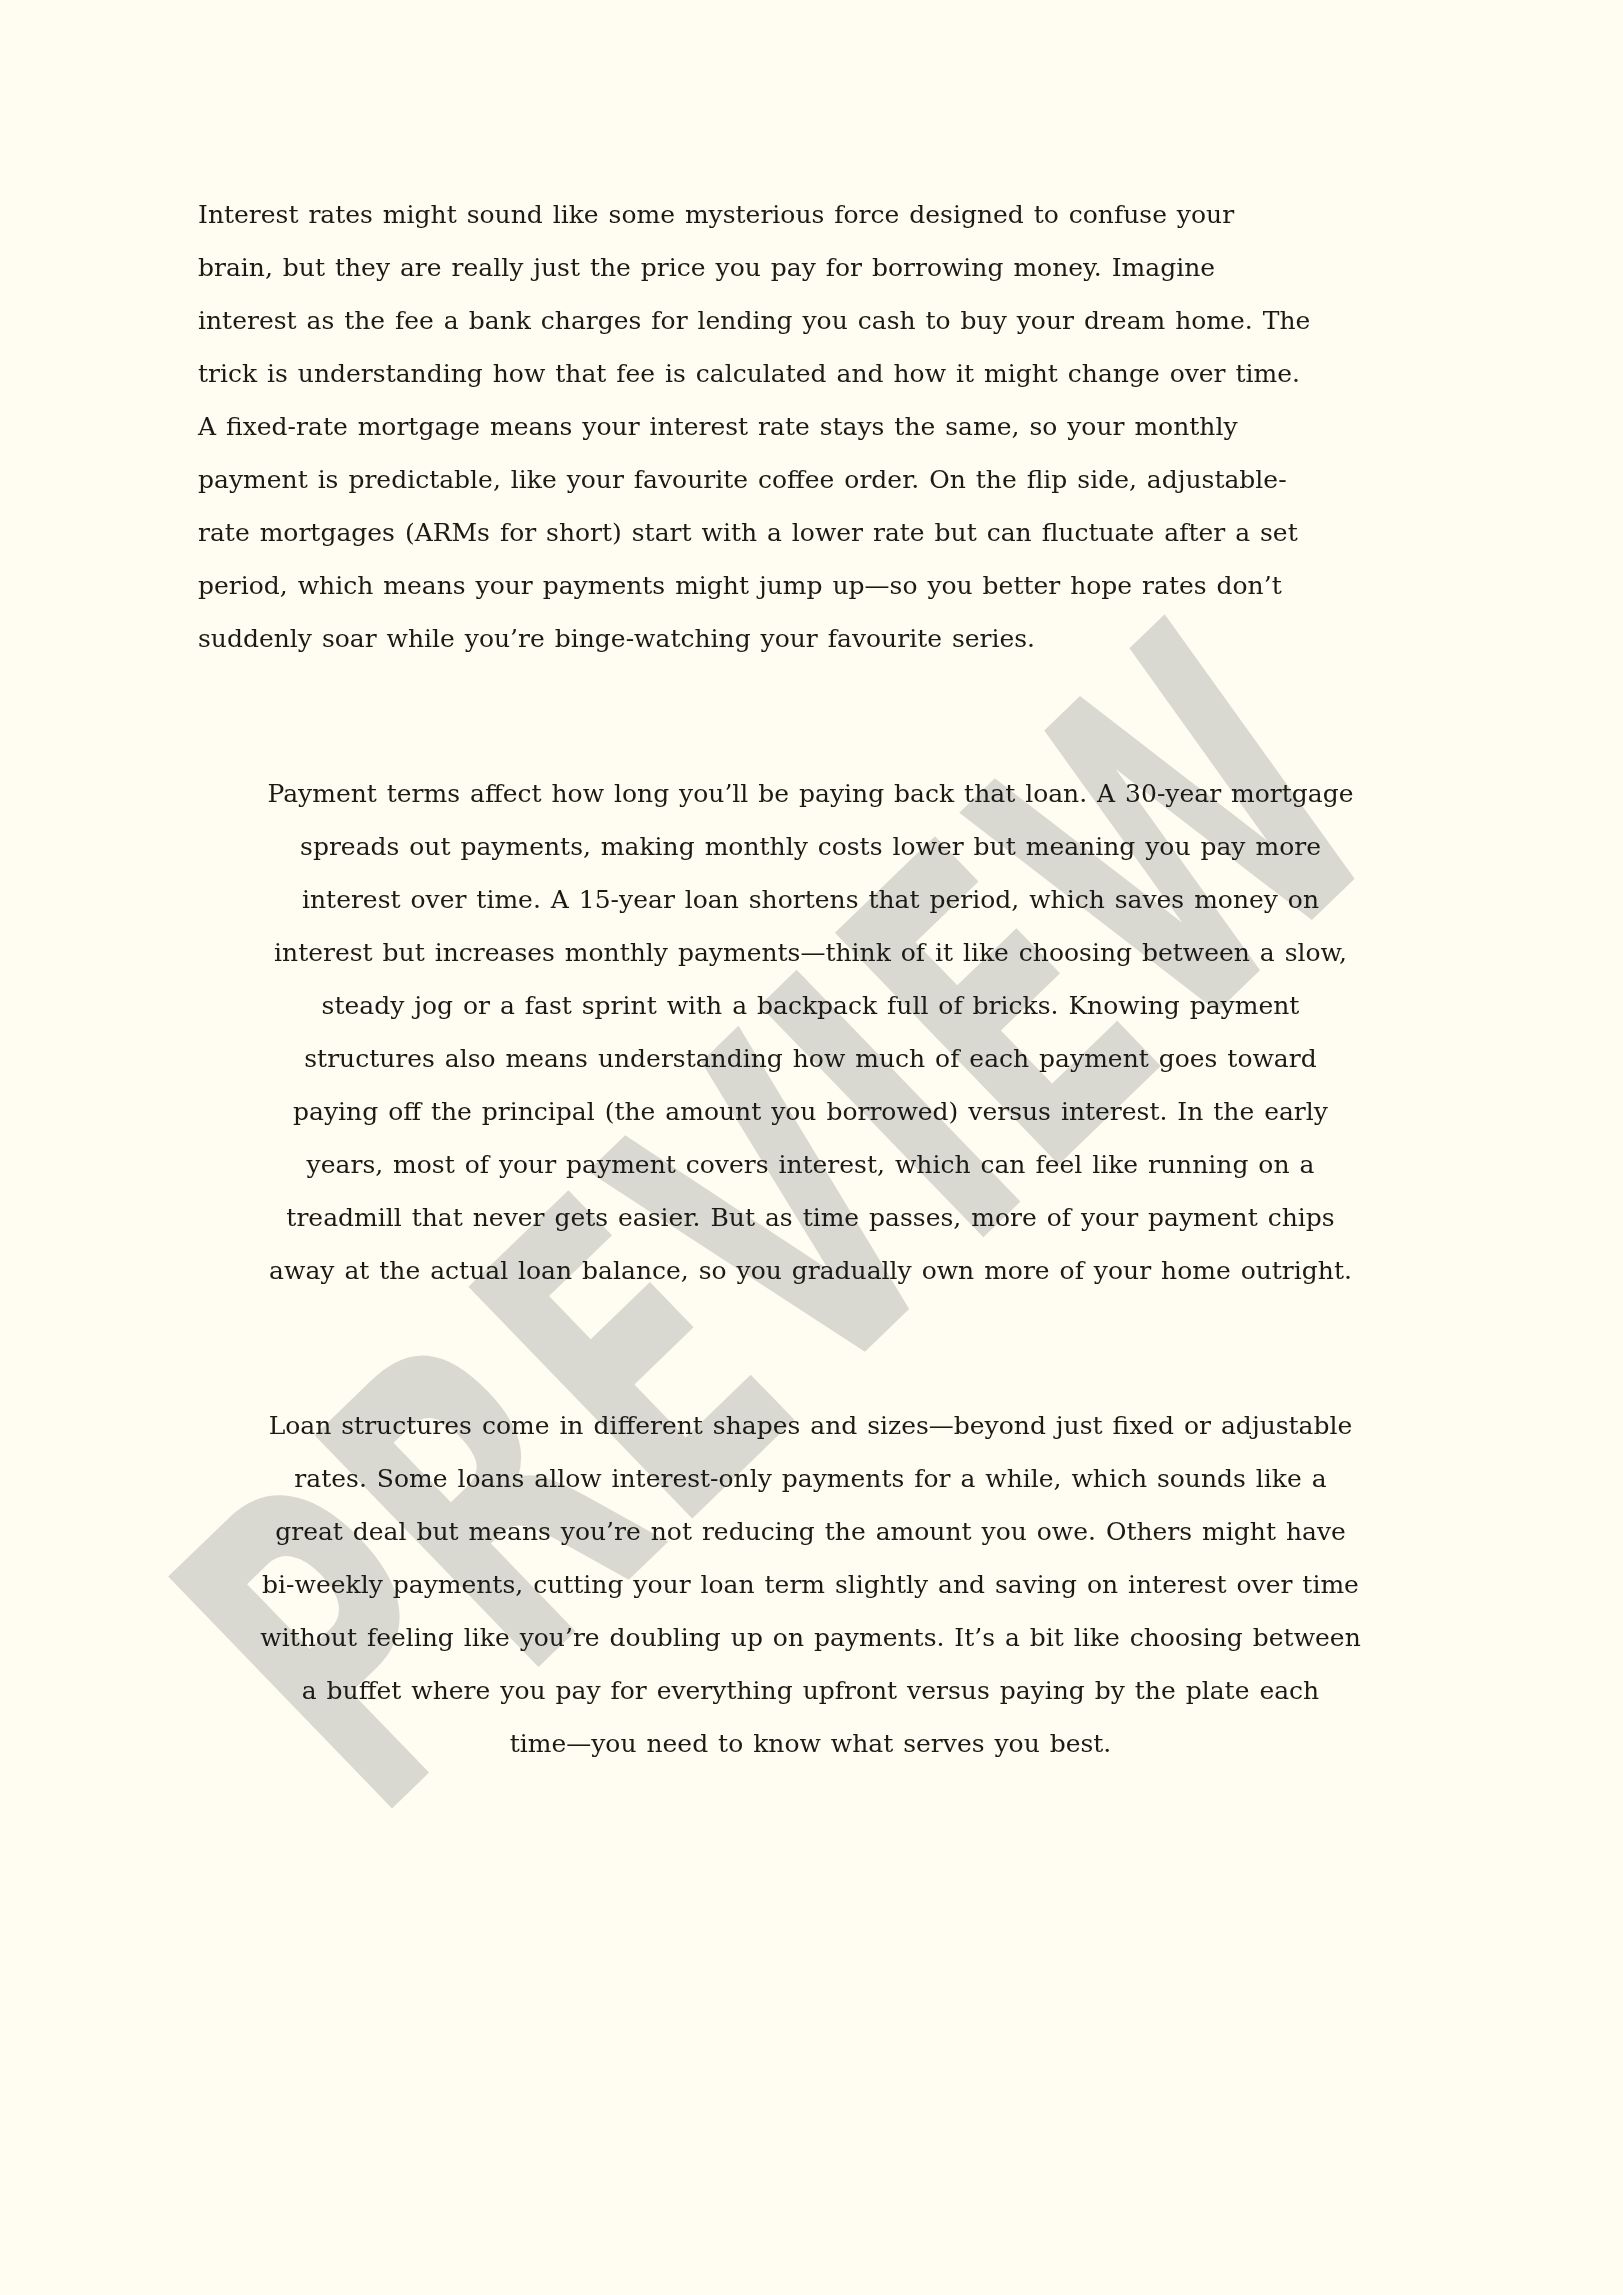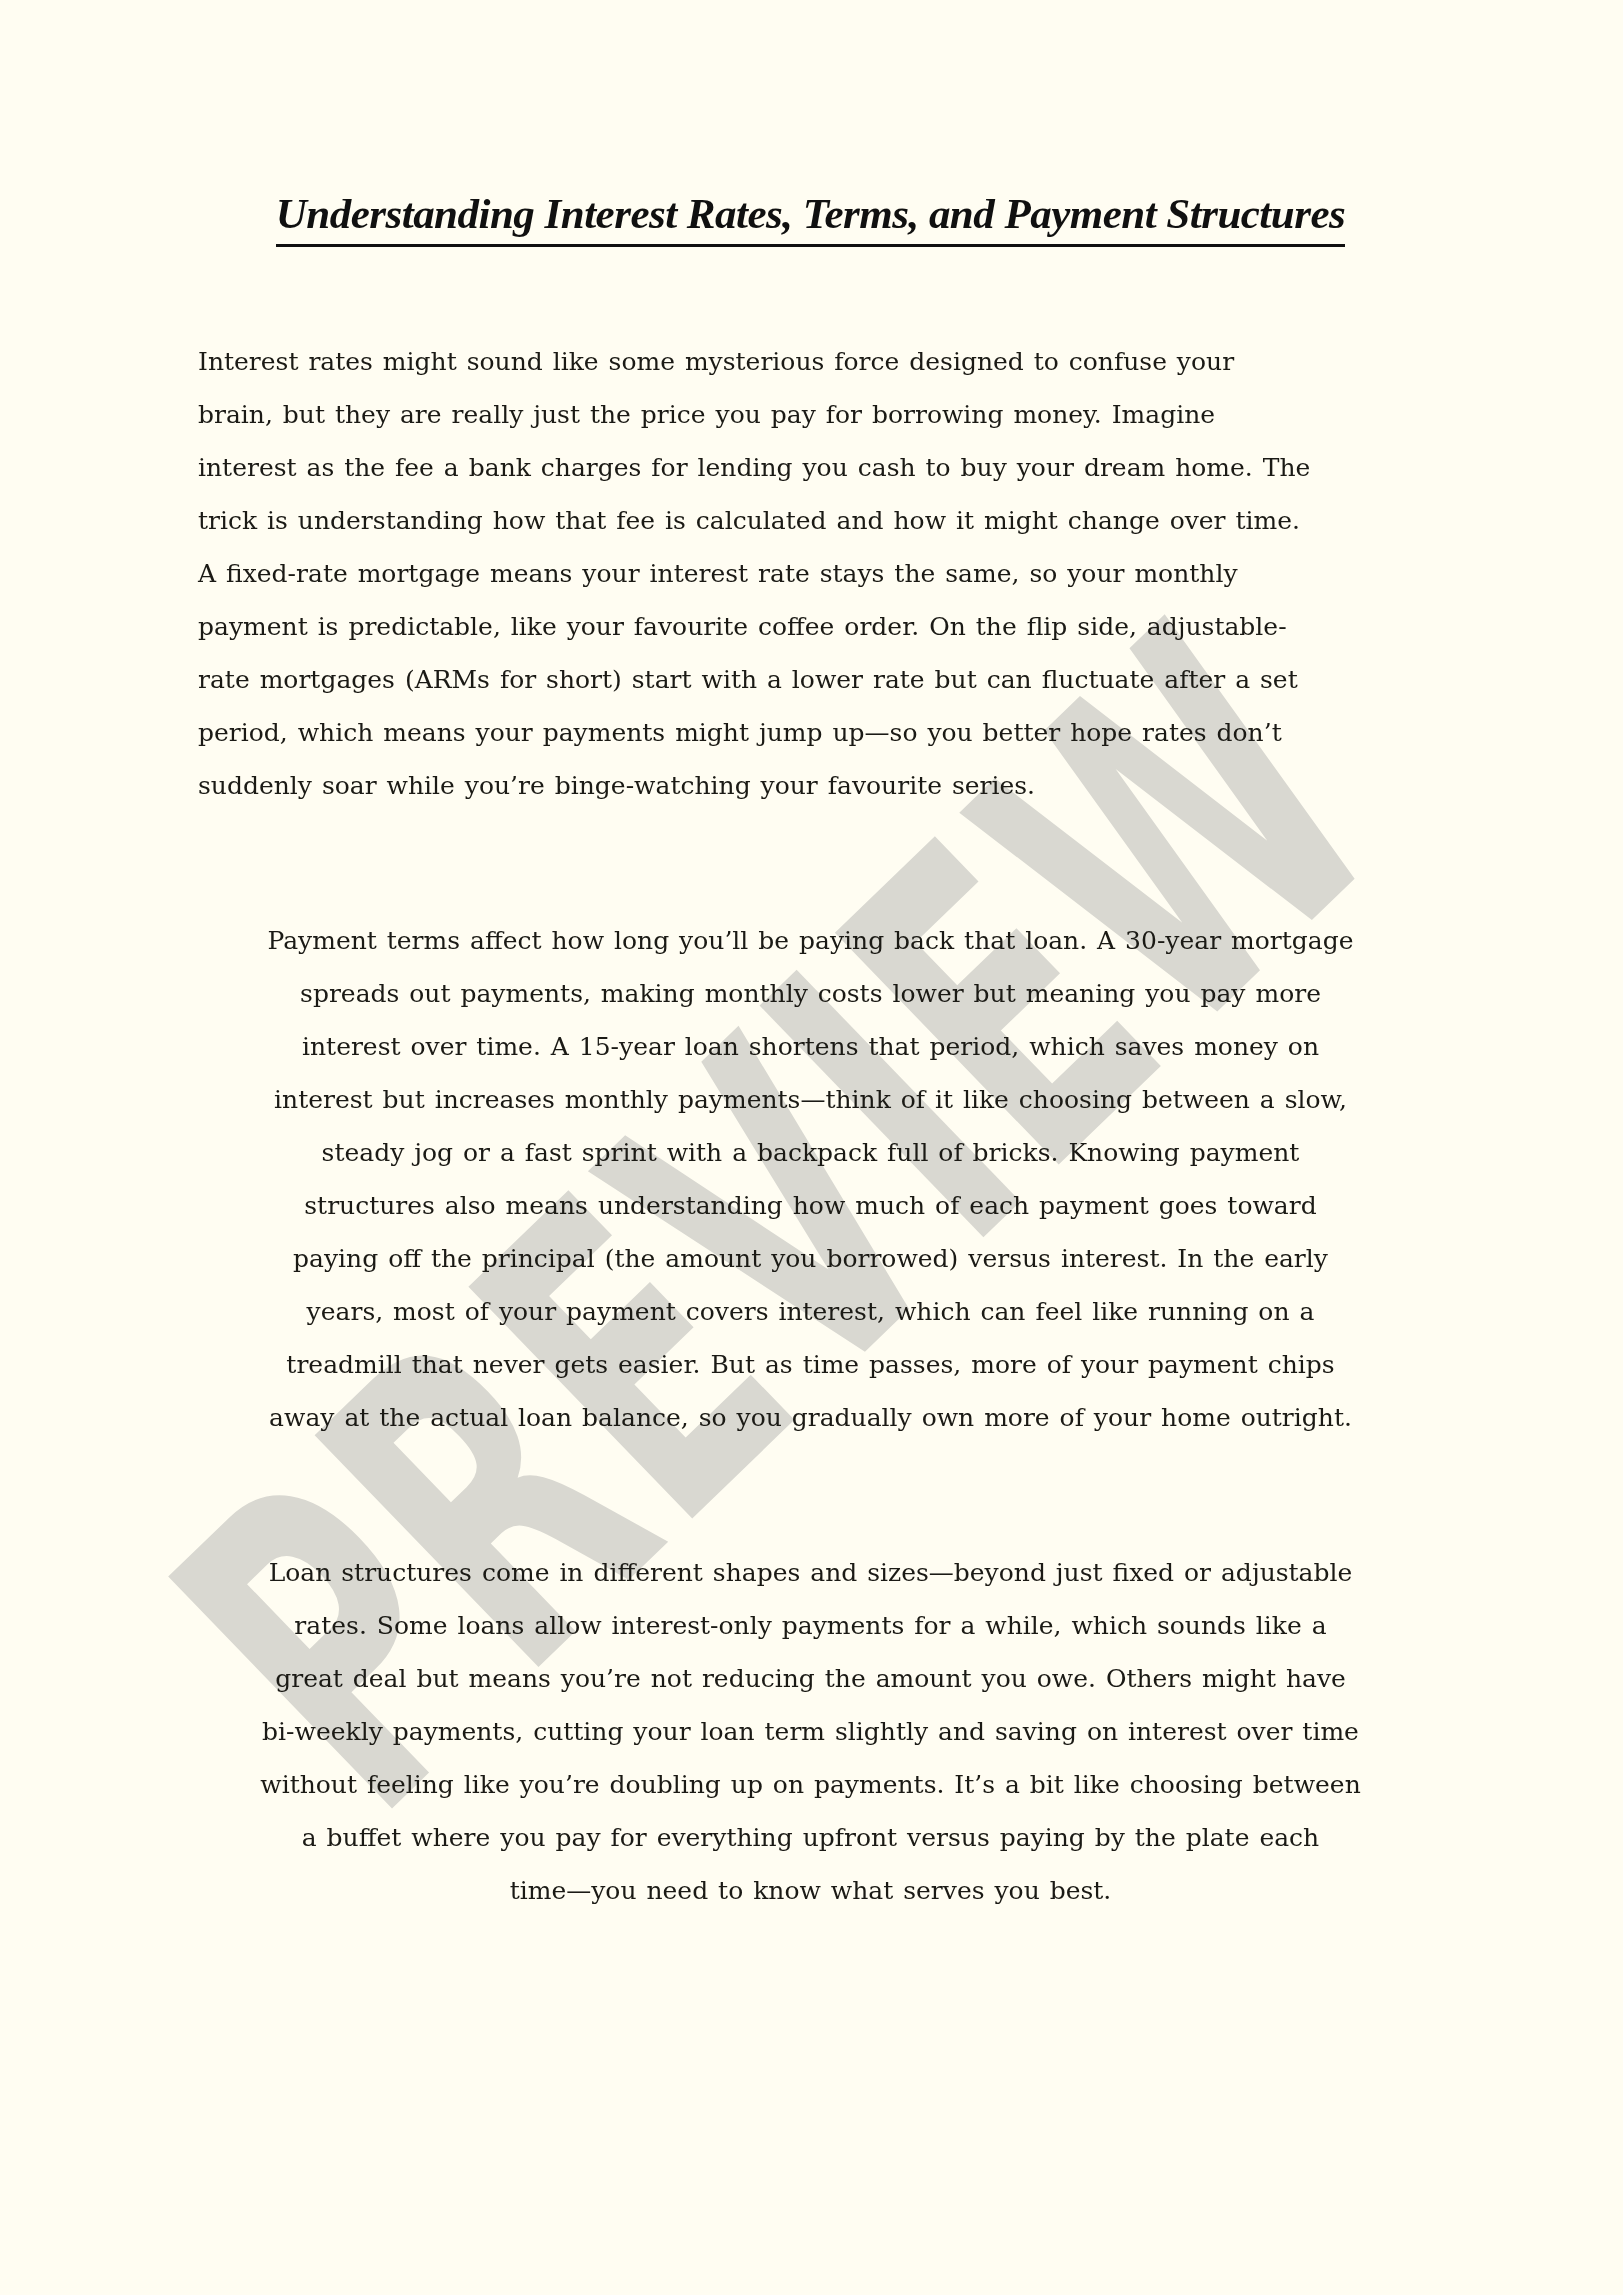--- a/index.html
+++ b/index.html
@@ -79,23 +79,20 @@
 <body>
 
 <div class="page">
 
   <div class="watermark">
     <span>PREVIEW</span>
   </div>
 
   <main class="content">
 
-    <h1 class="title">
-      <span class="title-text">Understanding Interest Rates, Terms, and Payment Structures</span>
-    </h1>
 
     <p class="para">Interest rates might sound like some mysterious force designed to confuse your
 brain, but they are really just the price you pay for borrowing money. Imagine
 interest as the fee a bank charges for lending you cash to buy your dream home. The
 trick is understanding how that fee is calculated and how it might change over time.
 A fixed-rate mortgage means your interest rate stays the same, so your monthly
 payment is predictable, like your favourite coffee order. On the flip side, adjustable-
 rate mortgages (ARMs for short) start with a lower rate but can fluctuate after a set
 period, which means your payments might jump up—so you better hope rates don’t
 suddenly soar while you’re binge-watching your favourite series.</p>

